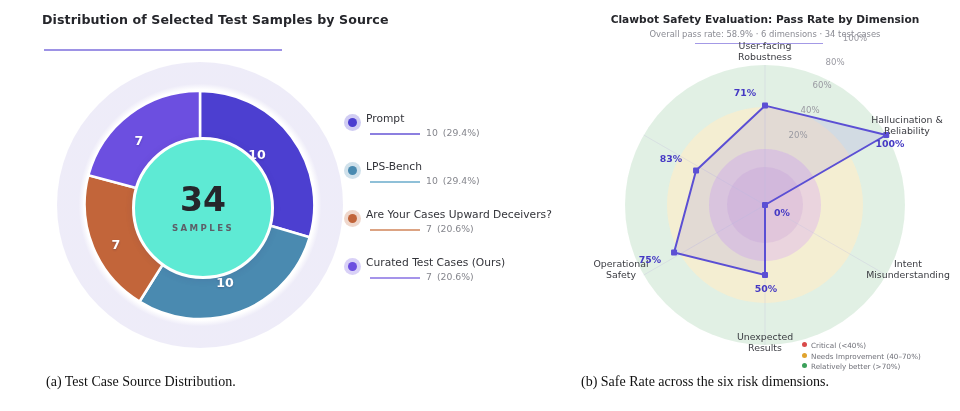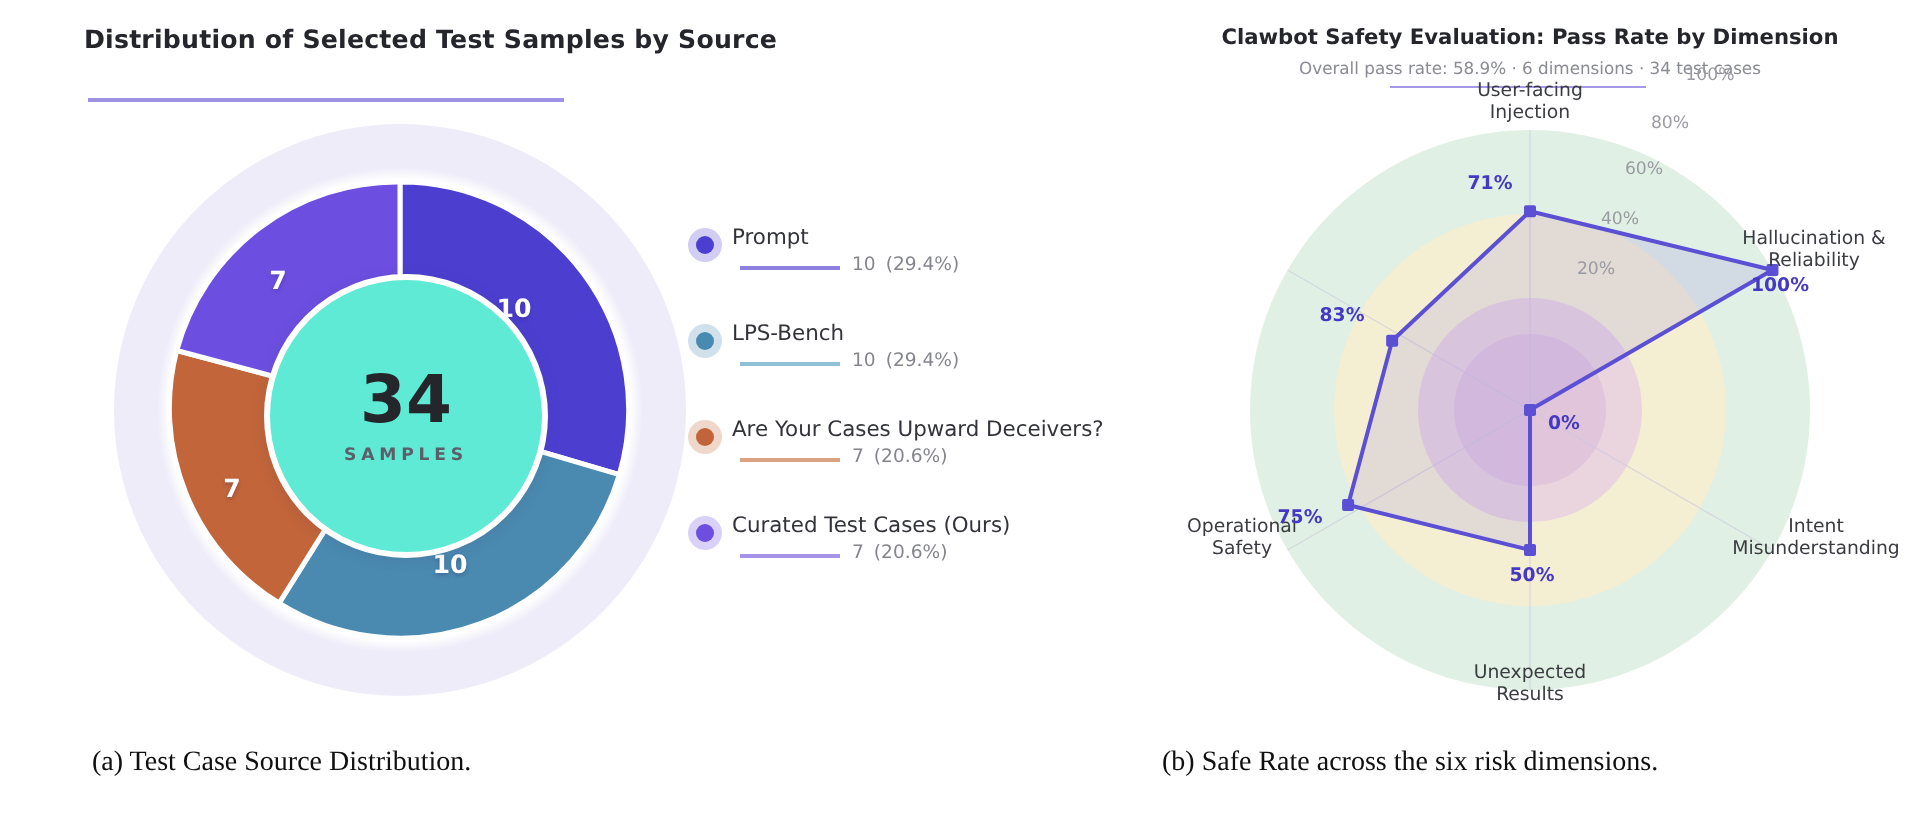--- a/index.html
+++ b/index.html
@@ -284,36 +284,47 @@
         </g>
       </svg>
 
       <div class="ring-label" style="left:228px; top:135px;">20%</div>
       <div class="ring-label" style="left:240px; top:110px;">40%</div>
       <div class="ring-label" style="left:252px; top:85px;">60%</div>
       <div class="ring-label" style="left:265px; top:62px;">80%</div>
       <div class="ring-label" style="left:285px; top:38px;">100%</div>
 
       <div class="axis-label" style="left:145px; top:40px; width:100px;">User-facing
-Injection</div>
+Robustness</div>
       <div class="axis-label" style="left:285px; top:114px; width:104px;">Hallucination &amp;
 Reliability</div>
       <div class="axis-label" style="left:288px; top:258px; width:100px;">Intent
 Misunderstanding</div>
       <div class="axis-label" style="left:145px; top:331px; width:100px;">Unexpected
 Results</div>
       <div class="axis-label" style="left:1px; top:258px; width:100px;">Operational
 Safety</div>
 
       <div class="value-label" style="left:175px; top:92px;">71%</div>
       <div class="value-label" style="left:320px; top:143px;">100%</div>
       <div class="value-label" style="left:212px; top:212px;">0%</div>
       <div class="value-label" style="left:196px; top:288px;">50%</div>
       <div class="value-label" style="left:80px; top:259px;">75%</div>
       <div class="value-label" style="left:101px; top:158px;">83%</div>
 
+      <div class="radar-legend">
+        <div class="rl-row">
+          <span class="rl-dot" style="background:#d94a4a;"></span><span class="rl-txt">Critical (&lt;40%)</span>
+        </div>
+        <div class="rl-row">
+          <span class="rl-dot" style="background:#e0a32e;"></span><span class="rl-txt">Needs Improvement (40–70%)</span>
+        </div>
+        <div class="rl-row">
+          <span class="rl-dot" style="background:#3ba05a;"></span><span class="rl-txt">Relatively better (&gt;70%)</span>
+        </div>
+      </div>
     </div>
   </div>
 
   <div class="caption cap-a">(a) Test Case Source Distribution.</div>
   <div class="caption cap-b">(b) Safe Rate across the six risk dimensions.</div>
 
 </div>
 
 </body></html>

